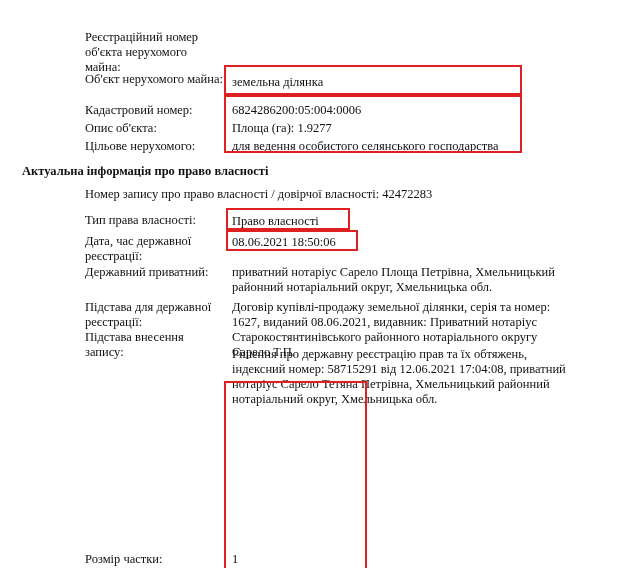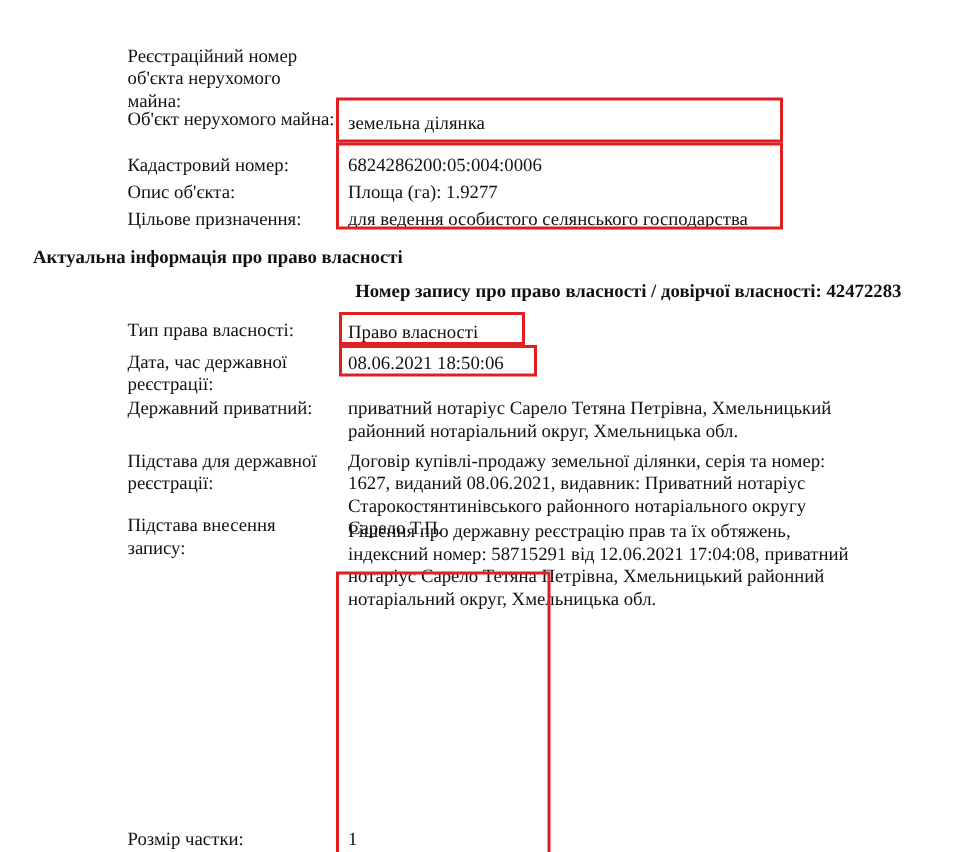--- a/index.html
+++ b/index.html
@@ -32,23 +32,22 @@
     left: 0;
     width: 100%;
     text-align: left;
     font-weight: bold;
     line-height: 15px;
   }
   .record {
     position: absolute;
     left: 63px;
     width: 520px;
-    font-weight: bold;
+    font-weight: normal;
     line-height: 15px;
-    text-align: right;
   }
   .hl {
     position: absolute;
     border: 2px solid #e02020;
     pointer-events: none;
   }
 </style>
 </head>
 <body>
 
@@ -58,39 +57,39 @@
 
   <div class="label" style="top:50px">Об'єкт нерухомого майна:</div>
   <div class="value" style="top:53px">земельна ділянка</div>
 
   <div class="label" style="top:81px">Кадастровий номер:</div>
   <div class="value" style="top:81px">6824286200:05:004:0006</div>
 
   <div class="label" style="top:99px">Опис об'єкта:</div>
   <div class="value" style="top:99px">Площа (га): 1.9277</div>
 
-  <div class="label" style="top:117px">Цільове призначення:</div>
+  <div class="label" style="top:117px">Цільове нерухомого:</div>
   <div class="value" style="top:117px">для ведення особистого селянського господарства</div>
 
   <div class="heading" style="top:142px">Актуальна інформація про право власності</div>
   <div class="record" style="top:165px">Номер запису про право власності / довірчої власності: 42472283</div>
 
   <div class="label" style="top:191px">Тип права власності:</div>
   <div class="value" style="top:192px">Право власності</div>
 
   <div class="label" style="top:212px">Дата, час державної реєстрації:</div>
   <div class="value" style="top:213px">08.06.2021 18:50:06</div>
 
   <div class="label" style="top:243px">Державний приватний:</div>
-  <div class="value wide" style="top:243px">приватний нотаріус Сарело Тетяна Петрівна, Хмельницький районний нотаріальний округ, Хмельницька обл.</div>
+  <div class="value wide" style="top:243px">приватний нотаріус Сарело Площа Петрівна, Хмельницький районний нотаріальний округ, Хмельницька обл.</div>
 
   <div class="label" style="top:278px">Підстава для державної реєстрації:</div>
   <div class="value wide" style="top:278px">Договір купівлі-продажу земельної ділянки, серія та номер: 1627, виданий 08.06.2021, видавник: Приватний нотаріус Старокостянтинівського районного нотаріального округу Сарело Т.П.</div>
 
-  <div class="label" style="top:321px">Підстава внесення запису:</div>
+  <div class="label" style="top:308px">Підстава внесення запису:</div>
   <div class="value wide" style="top:325px">Рішення про державну реєстрацію прав та їх обтяжень, індексний номер: 58715291 від 12.06.2021 17:04:08, приватний нотаріус Сарело Тетяна Петрівна, Хмельницький районний нотаріальний округ, Хмельницька обл.</div>
 
 
   <div class="label" style="top:530px">Розмір частки:</div>
   <div class="value" style="top:530px">1</div>
 
   <div class="label" style="top:551px">Власники:</div>
   <div class="value" style="top:551px">Ірій Сергій Васильович</div>
 
   <div class="hl" style="left:204px; top:45px;  width:298px; height:30px;"></div>

